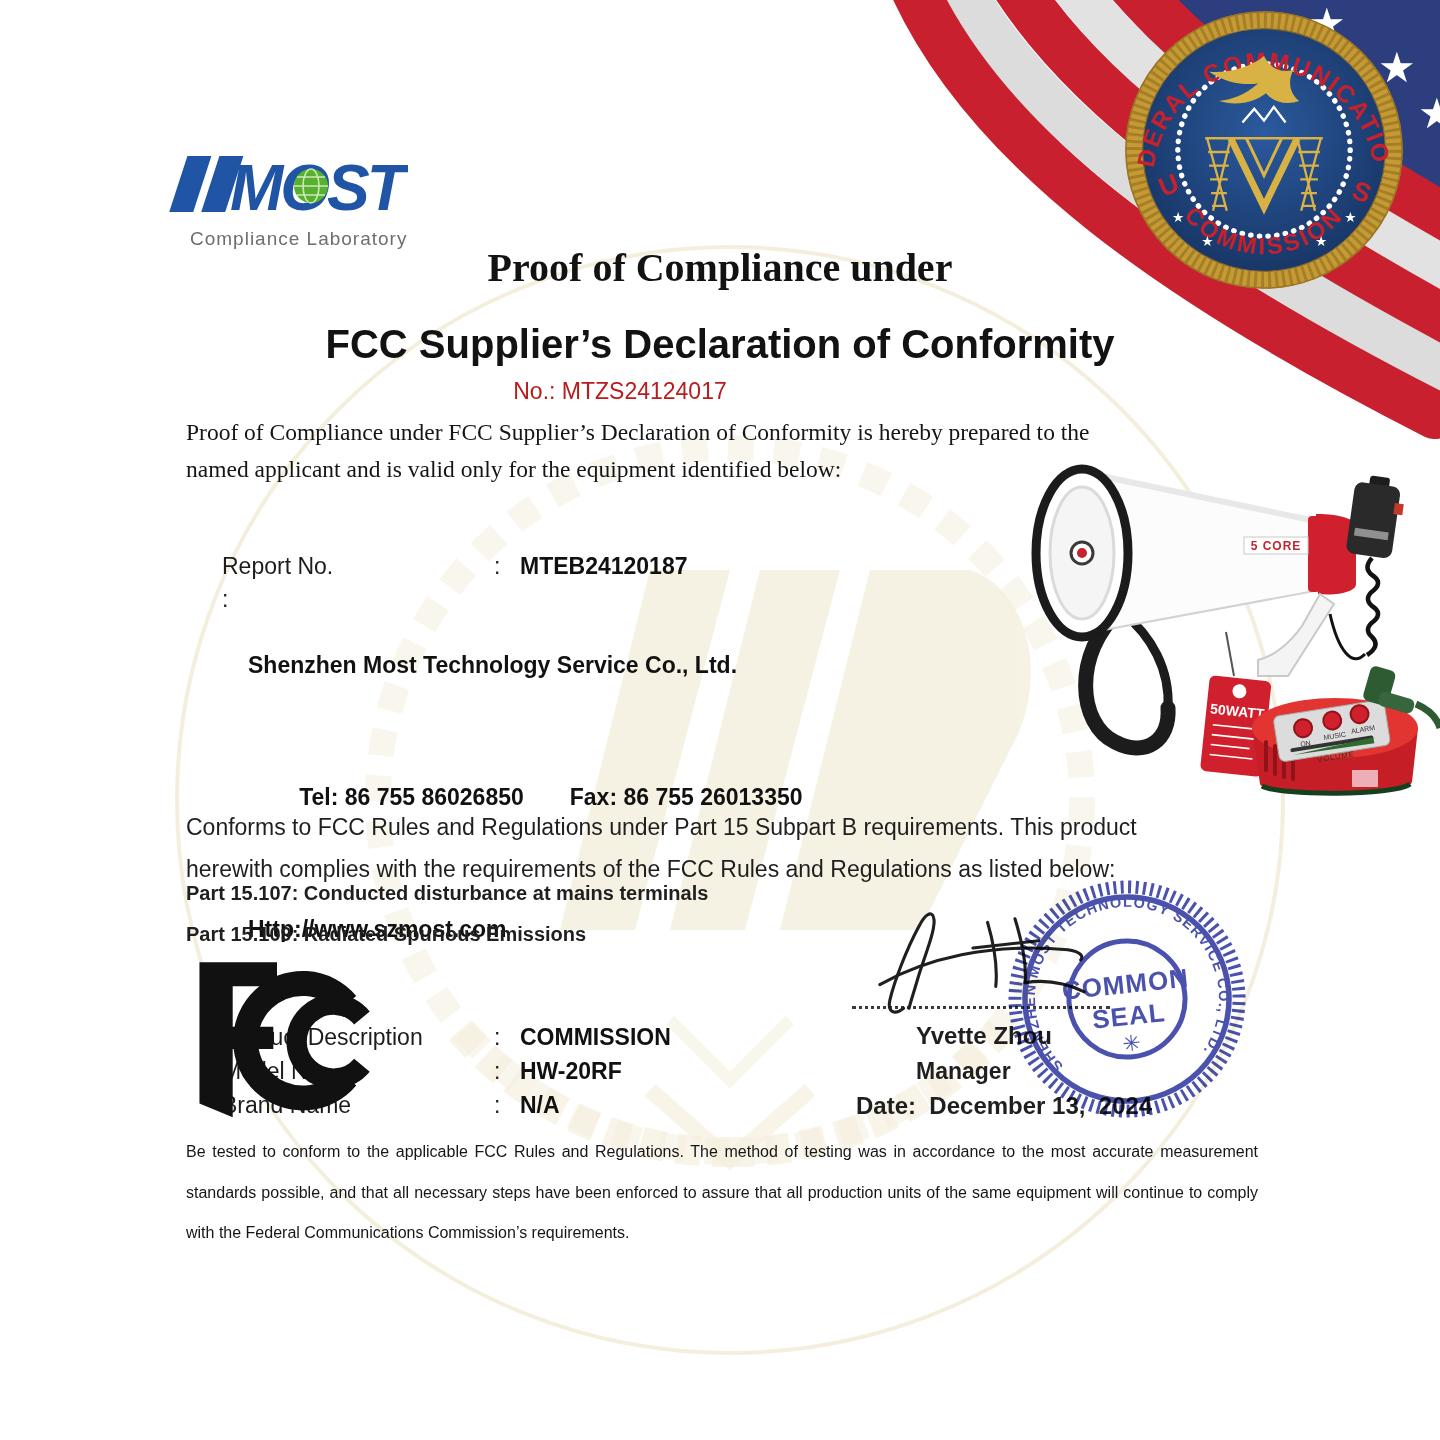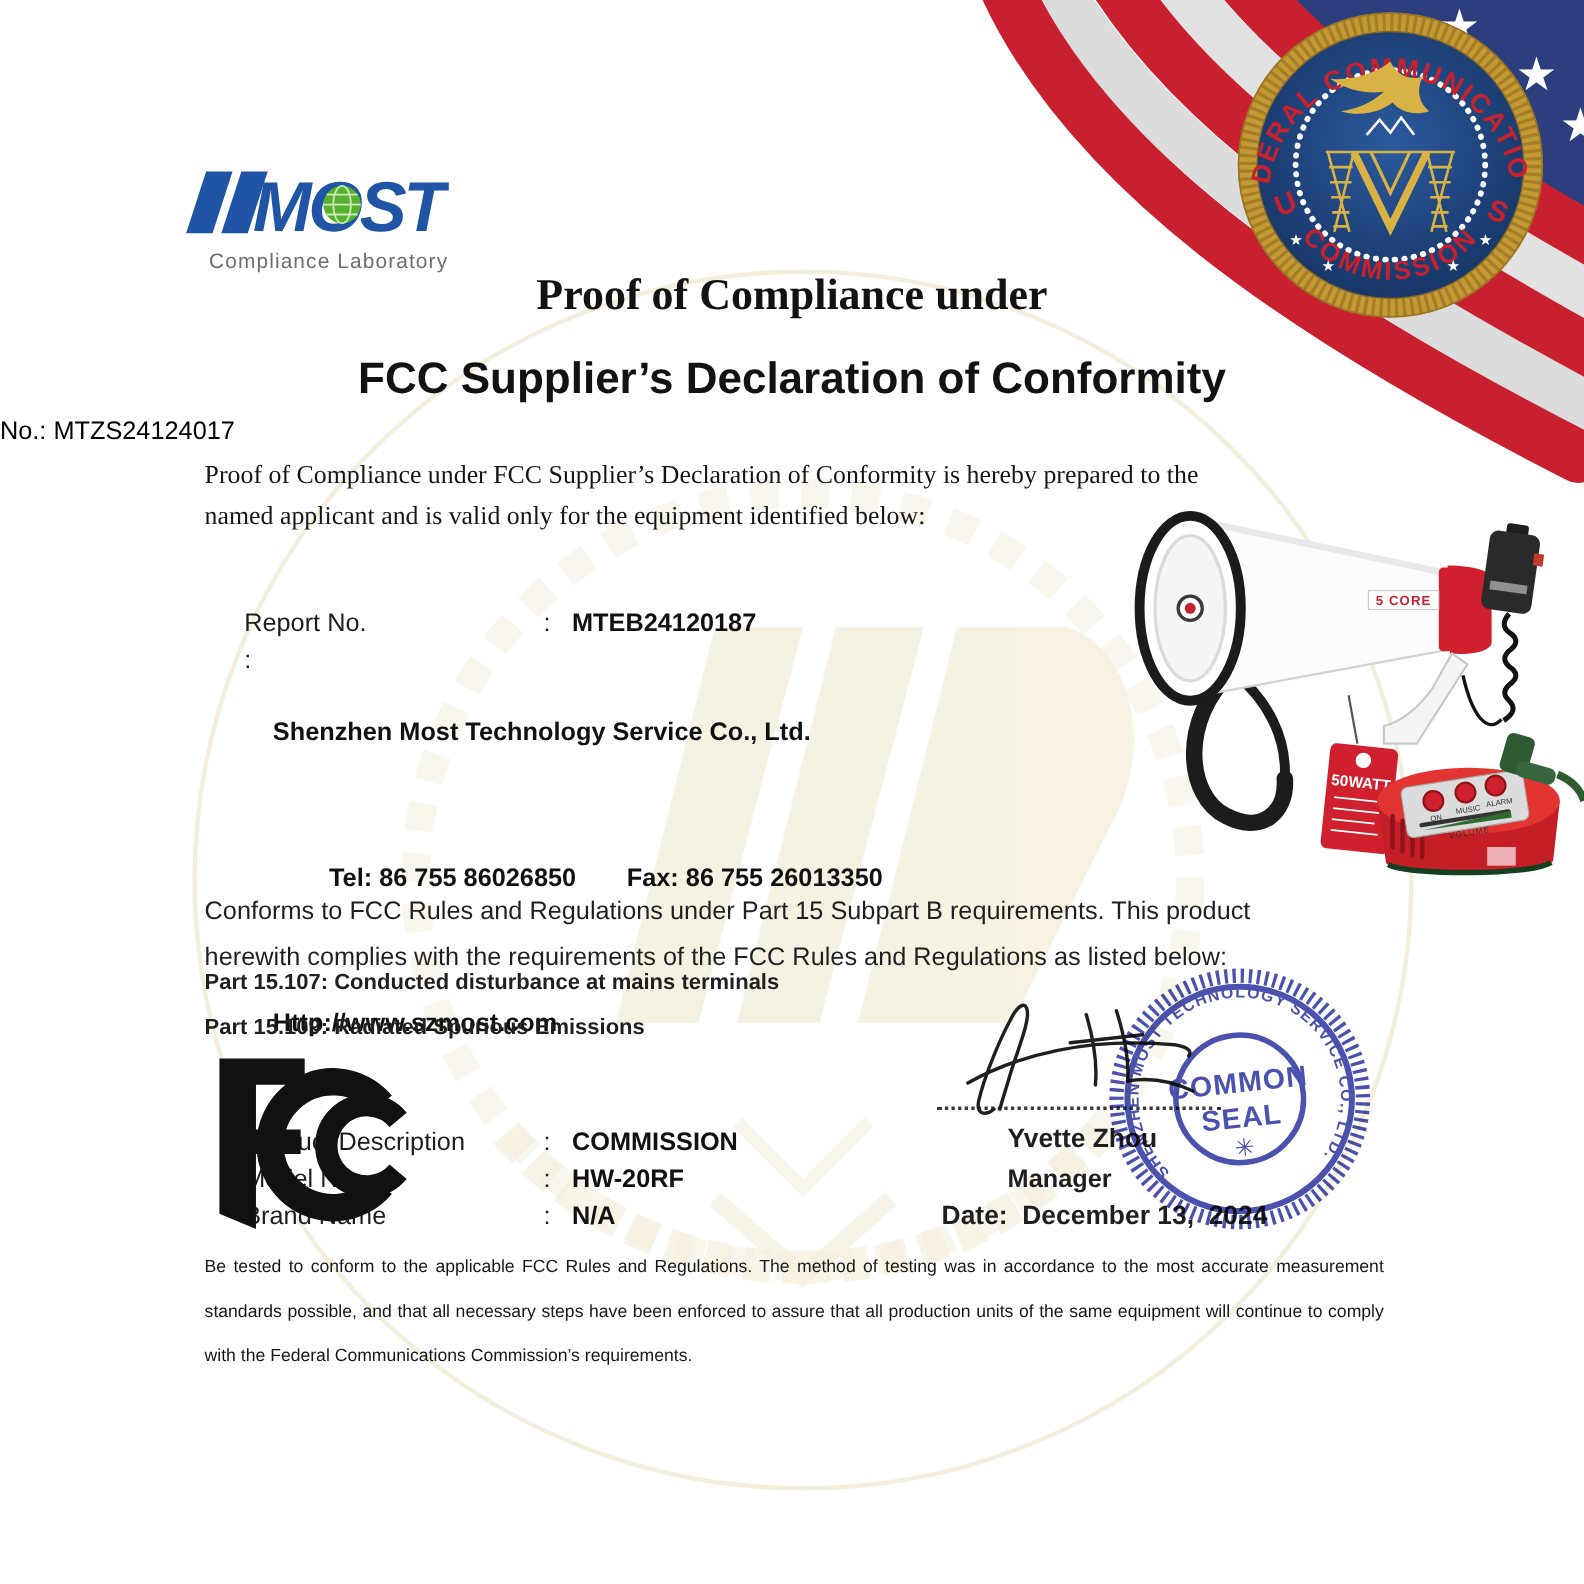--- a/index.html
+++ b/index.html
@@ -10,21 +10,21 @@
   .watermark{left:130px;top:230px;z-index:0;opacity:.55;pointer-events:none;}
   
   .flag{right:0;top:0;z-index:1;}
   .fcc-seal{left:1122px;top:8px;z-index:2;}
   
   .logo{left:168px;top:148px;z-index:2;}
   .logo-sub{left:190px;top:228px;font-size:19px;color:#6e6e6e;letter-spacing:1px;z-index:2;}
   
   .title1{top:244px;left:0;width:1440px;text-align:center;font-size:40px;font-weight:bold;color:#121212;z-index:2;font-family:Liberation Serif, serif;}
   .title2{top:322px;left:0;width:1440px;text-align:center;font-size:40px;font-weight:bold;color:#121212;z-index:2;}
-  .doc-no{top:378px;left:0;width:1240px;text-align:left;font-size:23px;color:#000000;z-index:2;}
+  .doc-no{top:378px;left:0;width:1240px;text-align:center;font-size:23px;color:#b91c1c;z-index:2;}
   
   .intro{left:186px;top:414px;width:950px;font-family:"Liberation Serif", serif;
          font-size:23.5px;line-height:37px;color:#151515;z-index:2;}
   
   .info{left:222px;top:550px;z-index:2;font-size:23px;}
   .info .row{display:flex;align-items:flex-start;line-height:33px;}
   .info .lbl{width:272px;color:#1c1c1c;}
   .info .sep{width:26px;color:#1c1c1c;}
   .info .val{font-weight:bold;color:#111;white-space:pre;}
   .info .vline{font-weight:bold;color:#111;line-height:33px;white-space:pre;}

